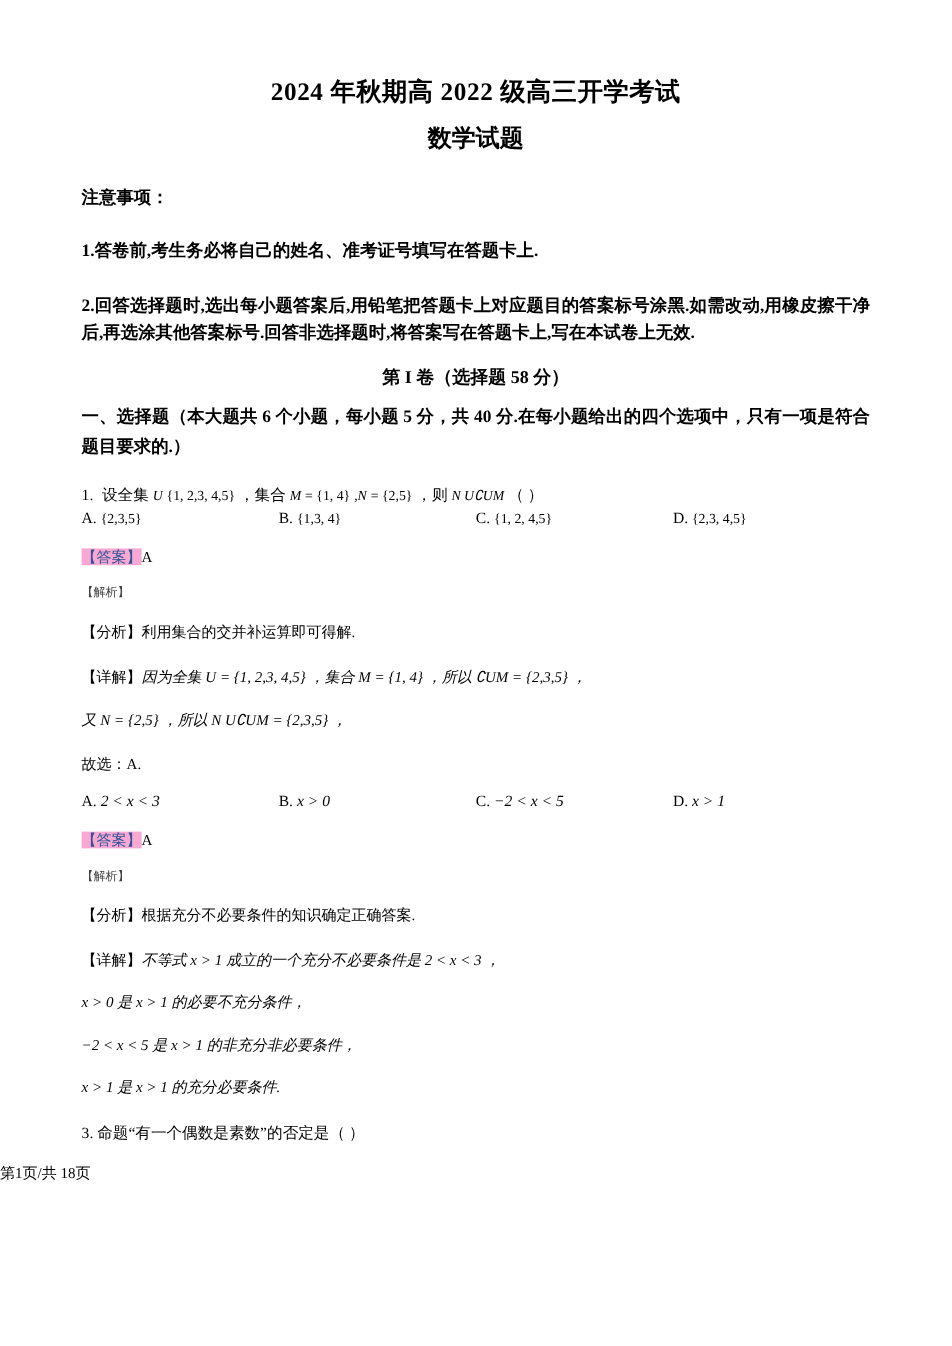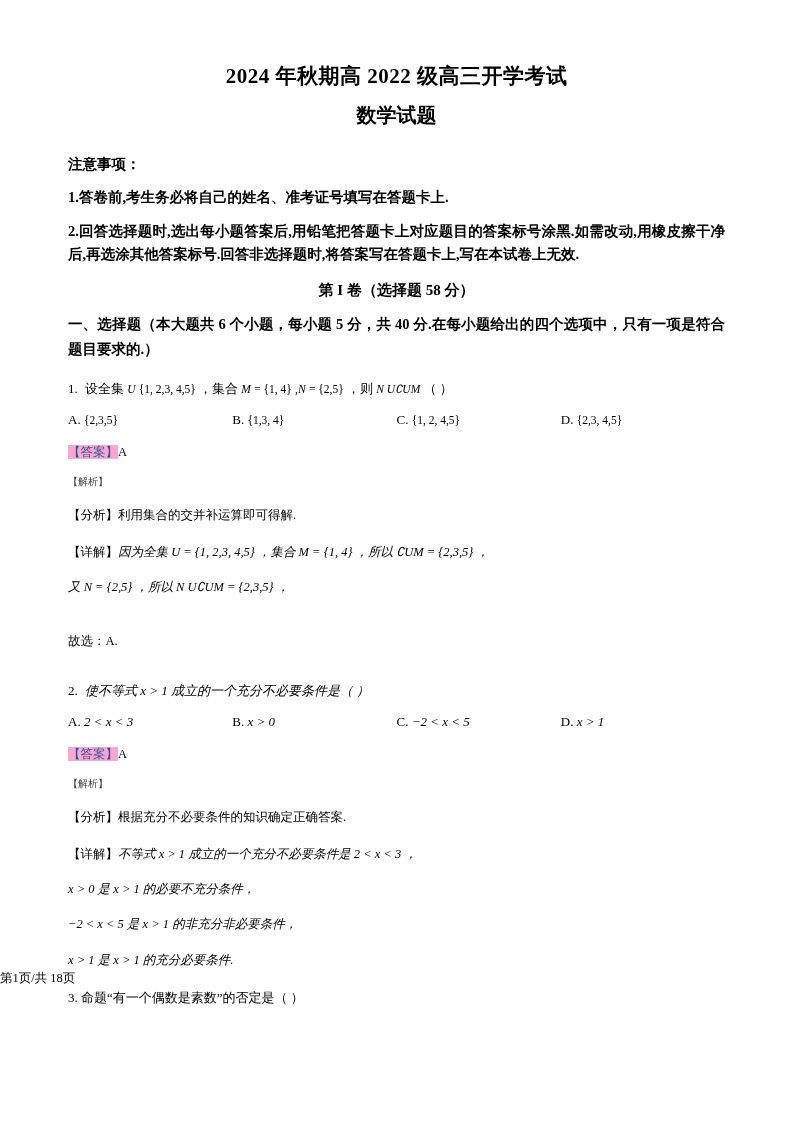--- a/index.html
+++ b/index.html
@@ -36,21 +36,21 @@
     margin-top: 12px;
   }
   .notice-head {
     font-size: 14.5px;
     font-weight: bold;
     margin-top: 26px;
   }
   .notice-line {
     font-size: 14.5px;
     font-weight: bold;
-    margin-top: 12px;
+    margin-top: 24px;
     line-height: 1.55;
     text-align: justify;
   }
   .section-head {
     text-align: center;
     font-size: 15px;
     font-weight: bold;
     margin-top: 16px;
   }
   .part-head {
@@ -64,21 +64,21 @@
     font-size: 13px;
     margin-top: 16px;
     line-height: 1.7;
   }
   .q-stem .num {
     margin-right: 4px;
   }
   .opts {
     display: flex;
     font-size: 13px;
-    margin-top: 12px;
+    margin-top: 0;
   }
   .opts .opt {
     width: 25%;
     box-sizing: border-box;
   }
   .ans-tag {
     color: #2f5496;
     font-size: 12.5px;
     margin-top: 16px;
   }
@@ -101,21 +101,21 @@
   .expl-line .lead {
     font-weight: normal;
   }
   .cont-line {
     font-size: 12.5px;
     margin-top: 14px;
     line-height: 1.7;
   }
   .choose-line {
     font-size: 12.5px;
-    margin-top: 34px;
+    margin-top: 18px;
   }
   .gap {
     height: 14px;
   }
   .mi { font-style: italic; }
   .mu { font-style: normal; }
   .sm { font-size: 11.5px; }
   .footer {
     position: absolute;
     left: 0;
@@ -190,24 +190,20 @@
   <div class="expl-line">
     <span class="lead">【详解】</span><span class="mi">因为全集 U = {1, 2,3, 4,5} ，集合 M = {1, 4} ，所以 ∁UM = {2,3,5} ，</span>
   </div>
   <div class="cont-line">
     <span class="mi">又 N = {2,5} ，所以 N U∁UM = {2,3,5} ，</span>
   </div>
   <div class="choose-line">故选：A.</div>
 
   <div class="gap"></div>
 
-  <div class="q-stem">
-    <span class="num">2.</span>
-    <span class="mi">使不等式 x &gt; 1 成立的一个充分不必要条件是（      ）</span>
-  </div>
   <div class="opts">
     <div class="opt">
       <span>A.</span>
       <span class="mi">2 &lt; x &lt; 3</span>
     </div>
     <div class="opt">
       <span>B.</span>
       <span class="mi">x &gt; 0</span>
     </div>
     <div class="opt">

